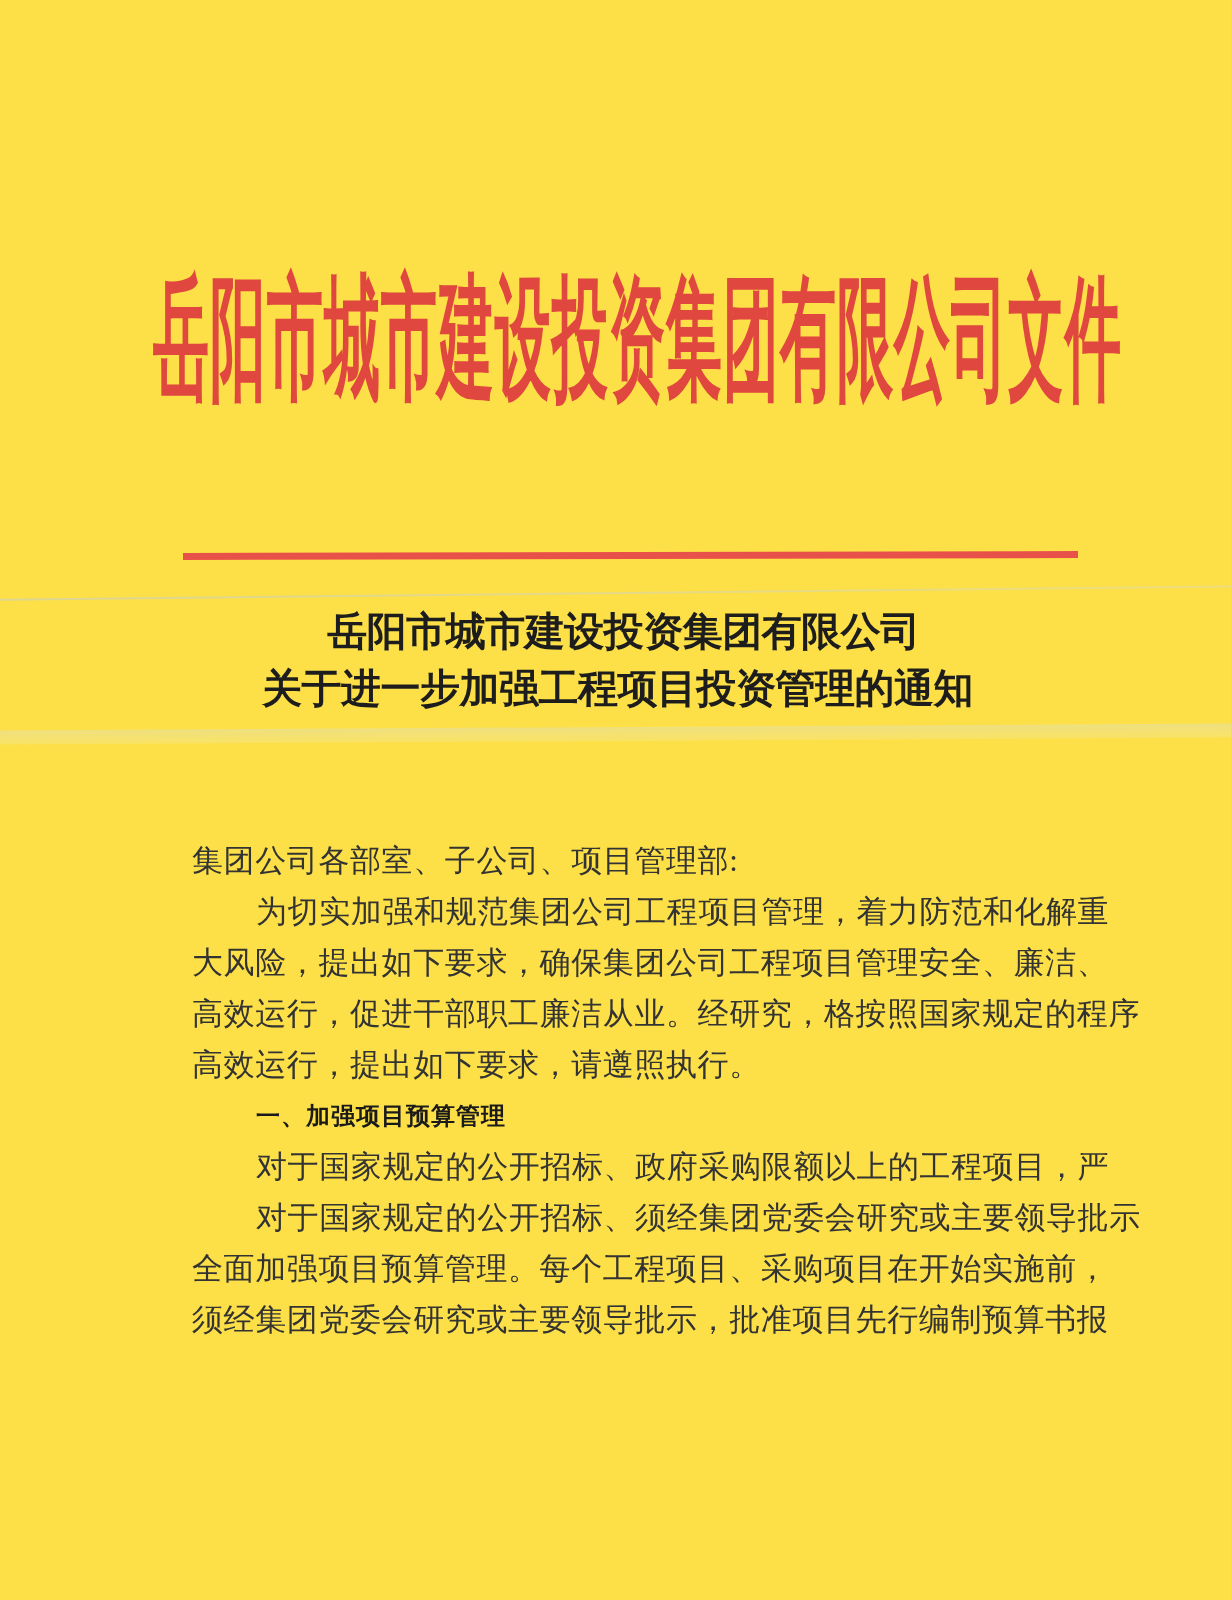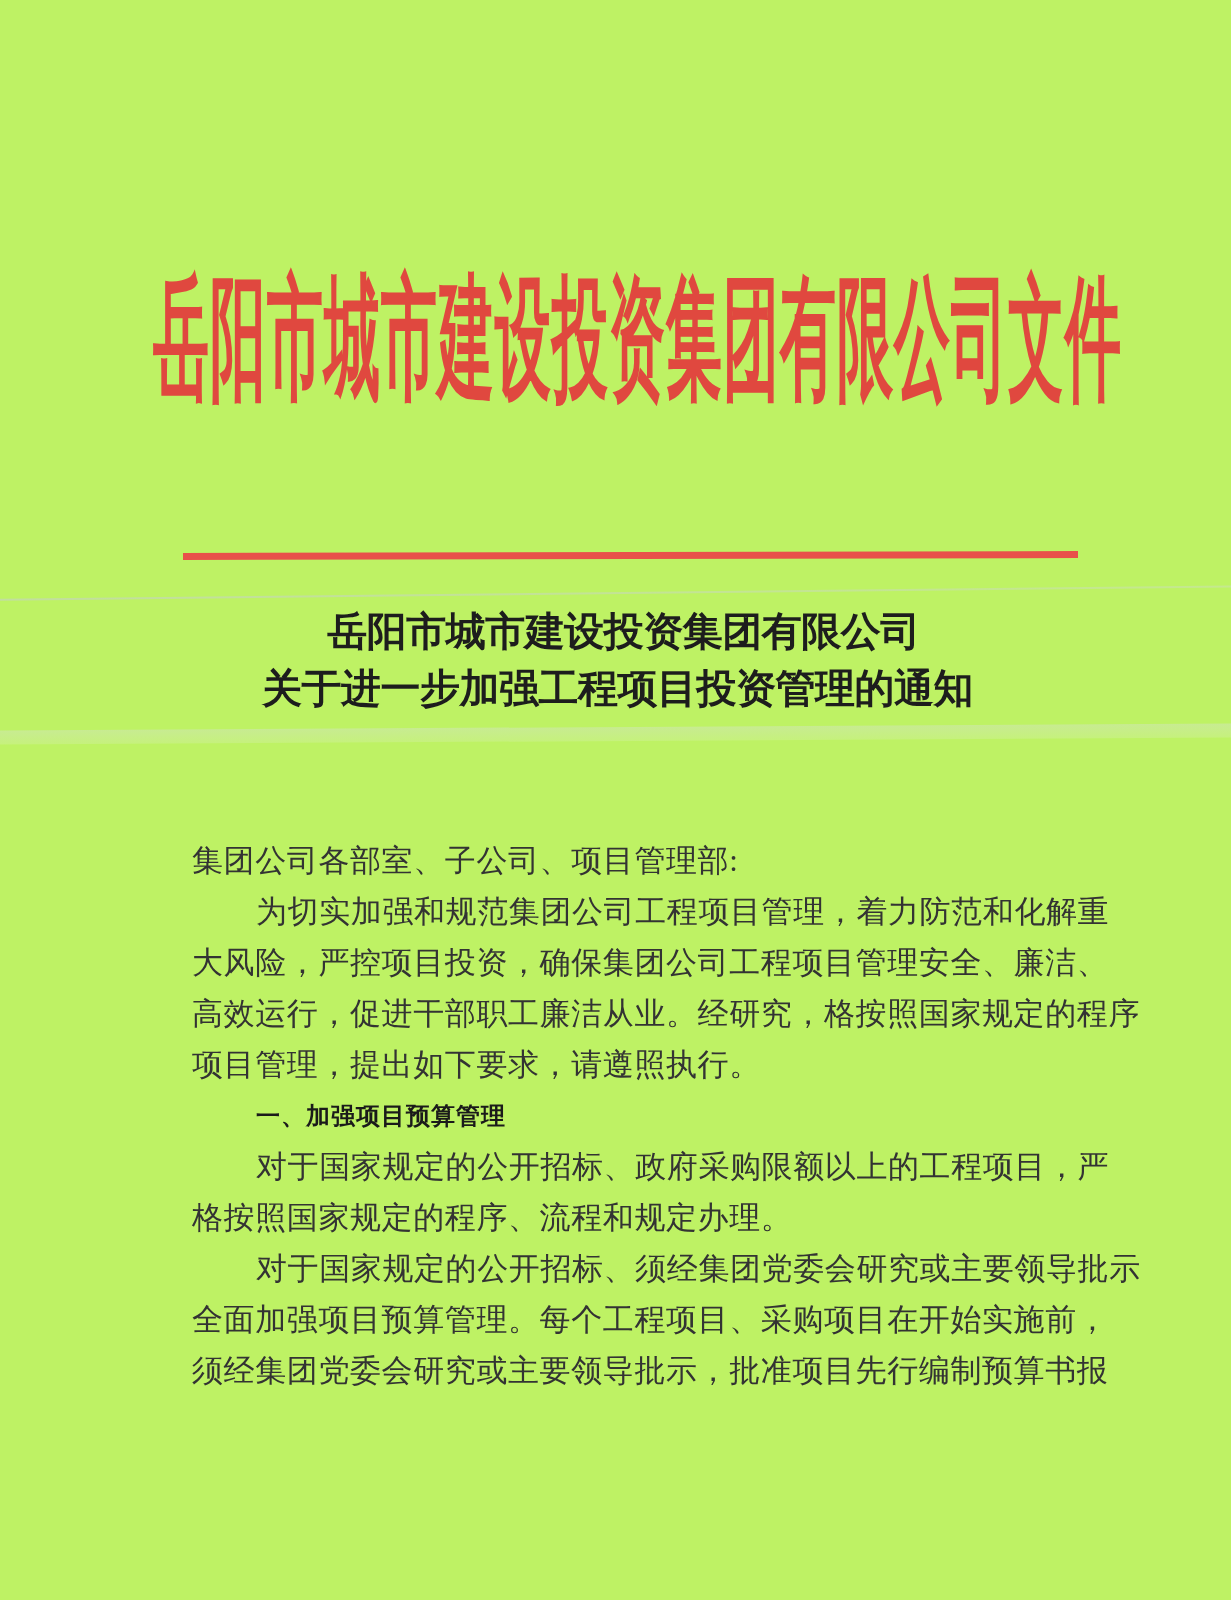--- a/index.html
+++ b/index.html
@@ -4,21 +4,21 @@
 <style>
   html, body {
     margin: 0;
     padding: 0;
     background: #ffffff;
   }
   .page {
     position: relative;
     width: 1231px;
     height: 1600px;
-    background: #bef264;
+    background: #fde047;
     overflow: hidden;
     font-family: "Liberation Serif", serif;
   }
   
   .artifact-a {
     position: absolute;
     left: -10px;
     top: 592px;
     width: 1260px;
     height: 2px;
@@ -133,24 +133,23 @@
   <div class="red-rule"></div>
 
   <div class="doc-title">
     <div>岳阳市城市建设投资集团有限公司</div>
     <div class="t2">关于进一步加强工程项目投资管理的通知</div>
   </div>
 
   <div class="body-text">
     <div class="line">集团公司各部室、子公司、项目管理部:</div>
     <div class="line indent">为切实加强和规范集团公司工程项目管理，着力防范和化解重</div>
-    <div class="line">大风险，严控项目投资，确保集团公司工程项目管理安全、廉洁、</div>
+    <div class="line">大风险，提出如下要求，确保集团公司工程项目管理安全、廉洁、</div>
     <div class="line">高效运行，促进干部职工廉洁从业。经研究，格按照国家规定的程序</div>
-    <div class="line">项目管理，提出如下要求，请遵照执行。</div>
+    <div class="line">高效运行，提出如下要求，请遵照执行。</div>
     <div class="line indent heading">一、加强项目预算管理</div>
     <div class="line indent">对于国家规定的公开招标、政府采购限额以上的工程项目，严</div>
-    <div class="line">格按照国家规定的程序、流程和规定办理。</div>
     <div class="line indent">对于国家规定的公开招标、须经集团党委会研究或主要领导批示</div>
     <div class="line">全面加强项目预算管理。每个工程项目、采购项目在开始实施前，</div>
     <div class="line">须经集团党委会研究或主要领导批示，批准项目先行编制预算书报</div>
   </div>
 
 </div>
 
 </body></html>

